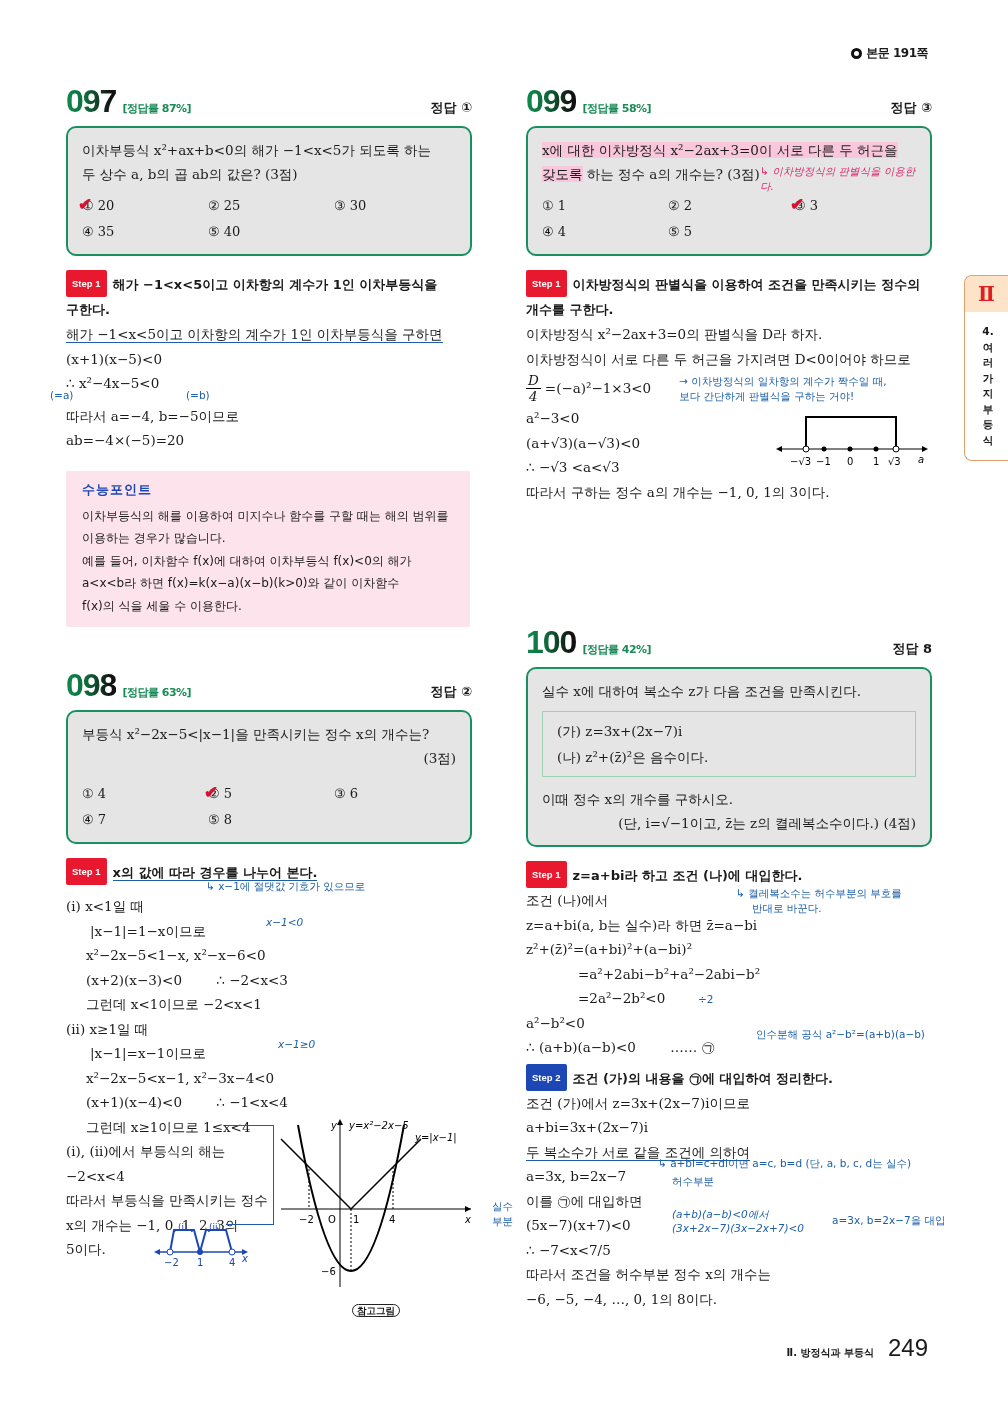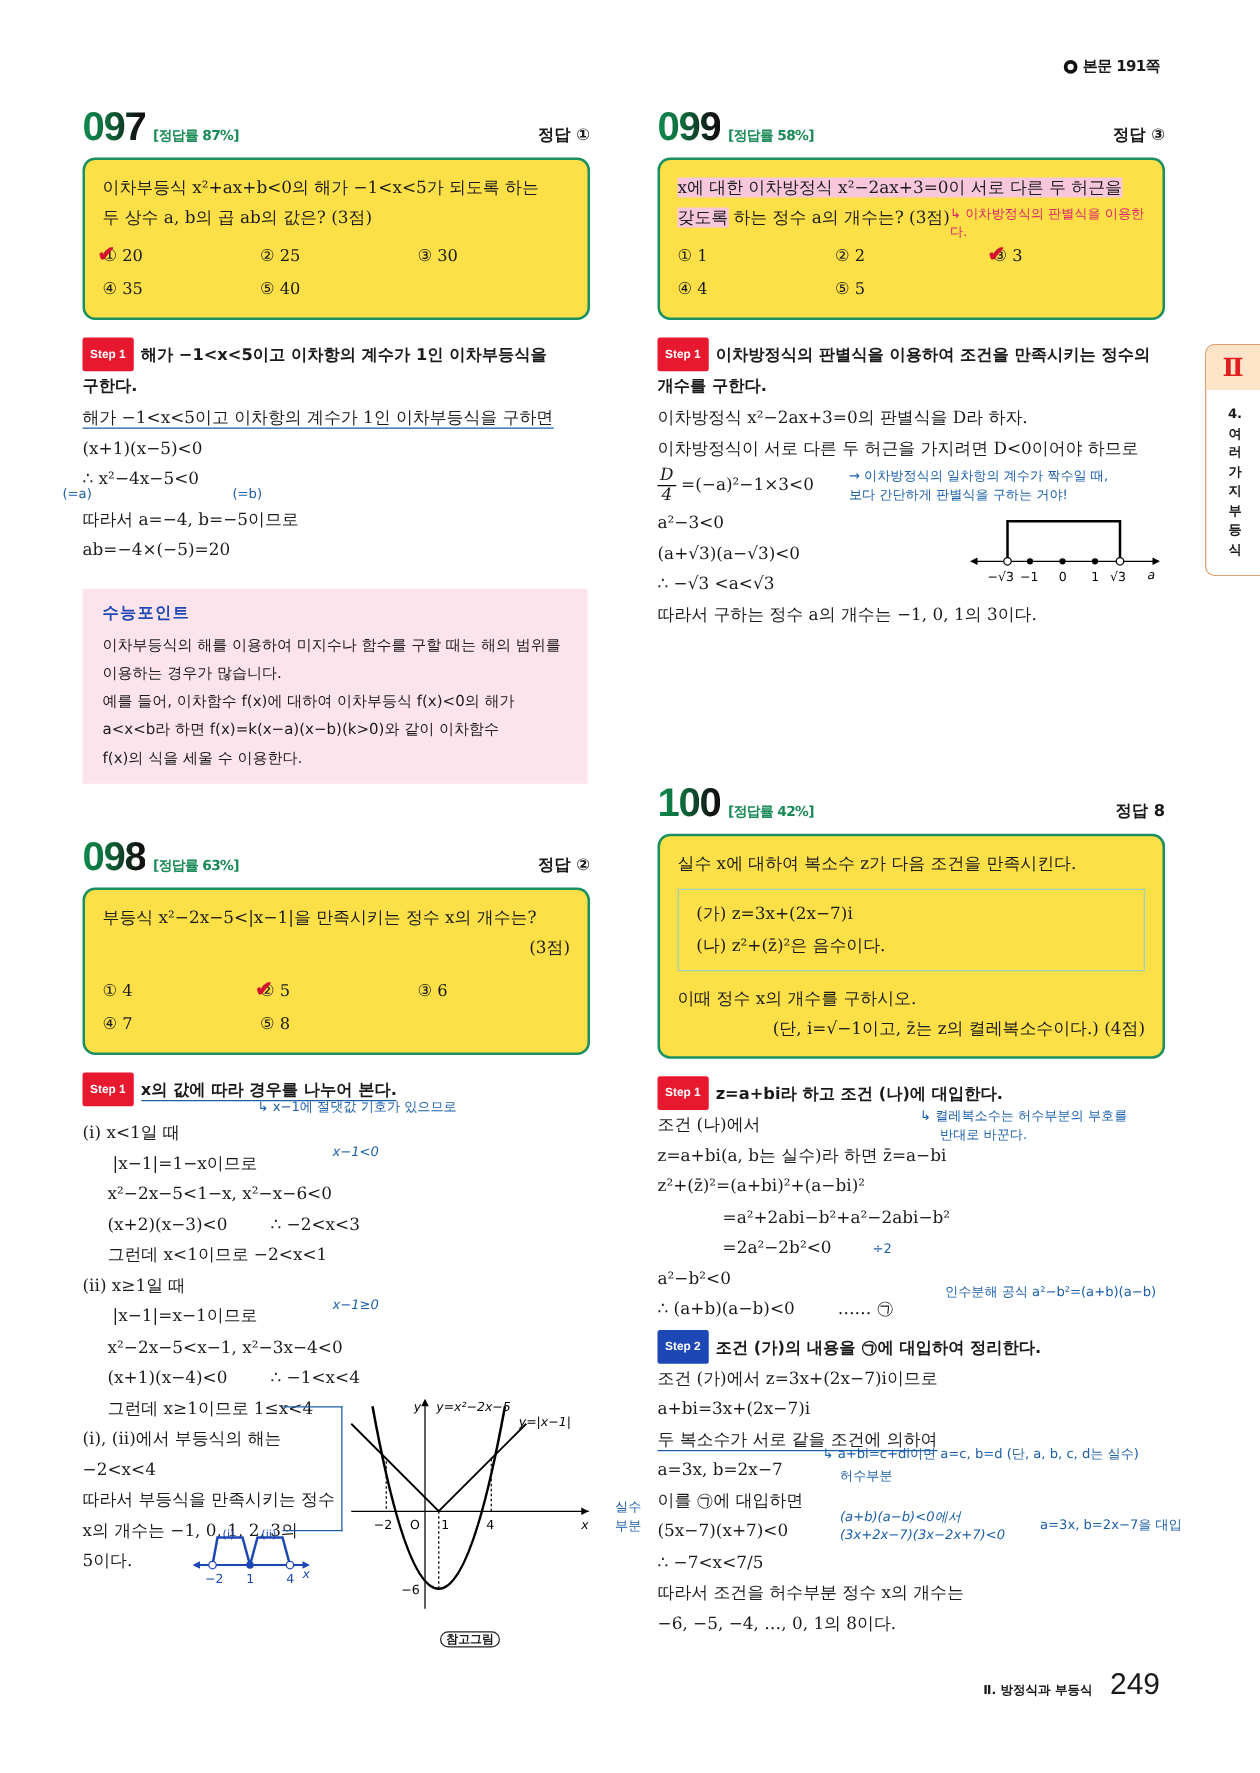--- a/index.html
+++ b/index.html
@@ -9,31 +9,31 @@
   .m { font-family: "Liberation Serif", serif; font-style: italic; }
   .top-ref { right: 80px; top: 45px; font-size: 12px; font-weight: bold; display: flex; align-items: center; gap: 4px; letter-spacing: -0.5px; }
   .top-ref .ring { width: 11px; height: 11px; border: 3px solid #111; border-radius: 50%; display: inline-block; }
 
   .qhead { display: flex; align-items: baseline; width: 406px; }
   .qnum { font-family: "Liberation Sans", sans-serif; font-weight: bold; font-size: 32px; letter-spacing: -1px;
           background: linear-gradient(90deg, #0f8a4e 0%, #0f6b3c 40%, #111 90%); -webkit-background-clip: text; background-clip: text; color: transparent; }
   .rate { font-size: 11px; color: #1a8a56; font-weight: bold; margin-left: 6px; letter-spacing: -0.5px; }
   .answer { margin-left: auto; font-size: 13px; font-weight: bold; }
 
-  .qbox { border: 2px solid #1a9060; border-radius: 10px; background: #fde047; padding: 10px 14px; font-family: "DejaVu Serif", serif; font-size: 13.5px; line-height: 24px; }
+  .qbox { border: 2px solid #1a9060; border-radius: 10px; background: #e5e5e5; padding: 10px 14px; font-family: "DejaVu Serif", serif; font-size: 13.5px; line-height: 24px; }
   .choices { display: grid; grid-template-columns: 126px 126px 126px; row-gap: 2px; margin-top: 8px; font-size: 13px; }
   .choice { position: relative; }
   .check { position: absolute; left: -4px; top: -2px; color: #d8102f; font-size: 17px; font-weight: bold; }
 
   .step { display: inline-block; background: #e8192f; color: #fff; font-size: 9.5px; padding: 1px 6px; border-radius: 2px; margin-right: 6px; font-family: "Liberation Sans", sans-serif; vertical-align: 2px; }
   .step.blue { background: #1c47b5; }
   .stephead { font-size: 13px; font-weight: bold; line-height: 25px; }
   .body { font-family: "DejaVu Serif", serif; font-size: 13.5px; line-height: 24.5px; }
   .note { color: #1c5fa8; font-size: 10.5px; line-height: 15px; font-family: "DejaVu Sans", sans-serif; }
-  .note.pink { color: #e0266a; }
+  .note.pink { color: #e0266a; font-style: italic; }
   .ul { border-bottom: 1.5px solid #1c5fa8; }
 
   .tip { background: #fde3ec; padding: 10px 16px; }
   .tip-title { color: #1c47b5; font-weight: bold; font-size: 13px; margin-bottom: 6px; letter-spacing: 1px; }
   .tip-text { font-size: 12px; line-height: 22.5px; }
 
   .side-tab { right: 0; top: 275px; width: 44px; height: 186px; border: 1px solid #e0a070; border-right: none; border-radius: 8px 0 0 8px; background: #fff; }
   .side-tab .roman { height: 36px; background: #fde4c8; color: #e02020; font-size: 20px; font-weight: bold; text-align: center; line-height: 36px; border-radius: 8px 0 0 0; font-family: "DejaVu Serif", serif; }
   .side-tab .vtext { font-size: 10.5px; font-weight: bold; text-align: center; line-height: 15.5px; padding-top: 12px; width: 14px; margin-left: 16px; }
 
@@ -130,21 +130,21 @@
       <span class="step">Step 1</span><span class="ul">x의 값에 따라 경우를 나누어 본다.</span>
     </div>
     <div class="note" style="margin-left:140px; margin-top:-6px;">↳ <span>x−1에 절댓값 기호가 있으므로</span></div>
     <div class="body">
       <div>(i) x&lt;1일 때</div>
       <div style="padding-left:24px; position:relative;"><span>|x−1|=1−x이므로</span><span class="note abs m" style="left:200px; top:-4px;">x−1&lt;0</span></div>
       <div style="padding-left:20px;">x²−2x−5&lt;1−x, x²−x−6&lt;0</div>
       <div style="padding-left:20px; white-space:pre;">(x+2)(x−3)&lt;0        ∴ −2&lt;x&lt;3</div>
       <div style="padding-left:20px;">그런데 x&lt;1이므로 −2&lt;x&lt;1</div>
       <div>(ii) x≥1일 때</div>
-      <div style="padding-left:24px; position:relative;"><span>|x−1|=x−1이므로</span><span class="note abs m" style="left:200px; top:-4px;">x−1≥0</span></div>
+      <div style="padding-left:24px; position:relative;"><span>|x−1|=x−1이므로</span><span class="note abs m" style="left:212px; top:-4px;">x−1≥0</span></div>
       <div style="padding-left:20px;">x²−2x−5&lt;x−1, x²−3x−4&lt;0</div>
       <div style="padding-left:20px; white-space:pre;">(x+1)(x−4)&lt;0        ∴ −1&lt;x&lt;4</div>
       <div style="padding-left:20px;">그런데 x≥1이므로 1≤x&lt;4</div>
       <div>(i), (ii)에서 부등식의 해는</div>
       <div>−2&lt;x&lt;4</div>
       <div>따라서 부등식을 만족시키는 정수</div>
       <div>x의 개수는 −1, 0, 1, 2, 3의</div>
       <div>5이다.</div>
     </div>
   </div>

